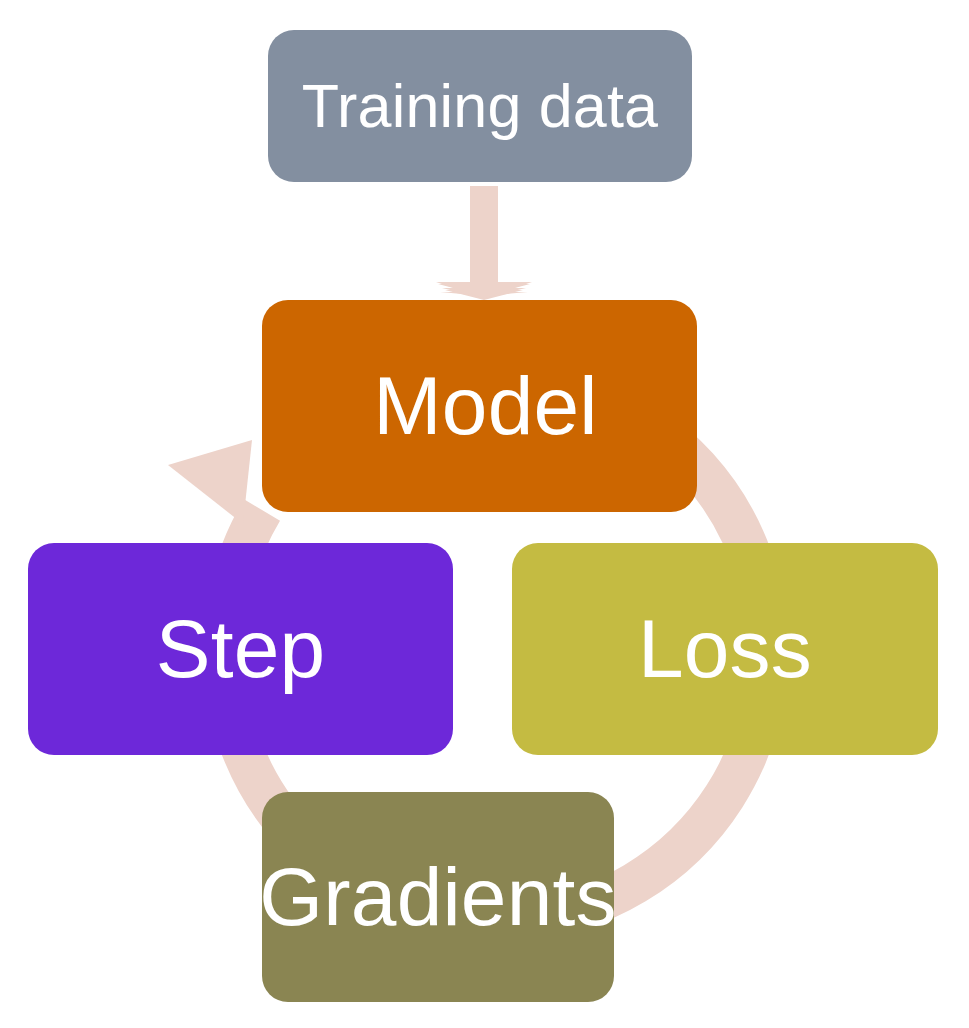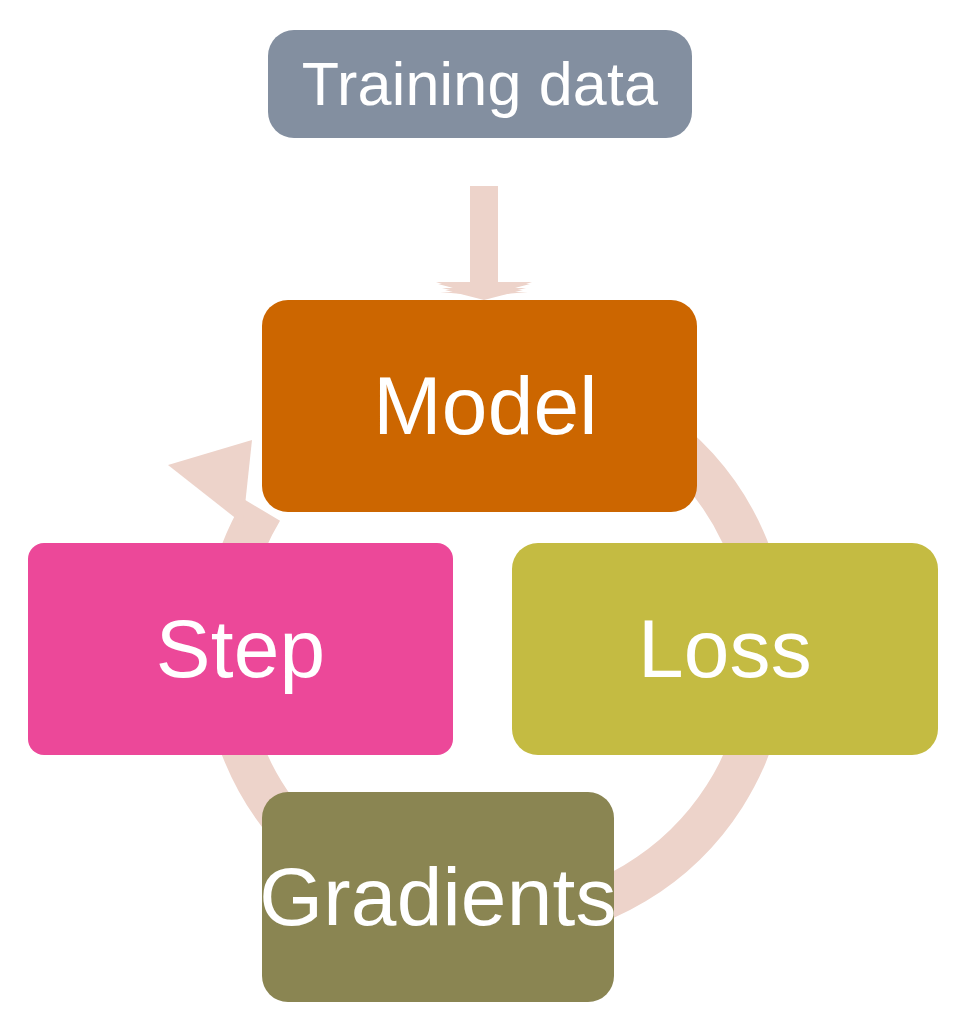--- a/index.html
+++ b/index.html
@@ -41,21 +41,21 @@
   .node-label {
     display: block;
     color: #ffffff;
   }
 
   
   #node-training-data {
     left: 268px;
     top: 30px;
     width: 424px;
-    height: 108px;
+    height: 152px;
     background: #838FA0;
     z-index: 5;
     text-align: right;
   }
   #node-training-data .node-label { font-size: 61px; }
 
   
   #node-model {
     left: 262px;
     top: 300px;
@@ -134,17 +134,17 @@
   </div>
 
   <div class="node" id="node-loss" style="background: rgb(196, 187, 66); color: rgb(255, 255, 255);">
     <span class="node-label">Loss</span>
   </div>
 
   <div class="node" id="node-gradients" style="background: rgb(138, 133, 82); color: rgb(255, 255, 255);">
     <span class="node-label">Gradients</span>
   </div>
 
-  <div class="node" id="node-step" style="background: #ec4899; color: rgb(255, 255, 255); border-radius: 16px;">
+  <div class="node" id="node-step" style="background: #6d28d9; color: rgb(255, 255, 255);">
     <span class="node-label">Step</span>
   </div>
 
 </div>
 
 </body></html>

